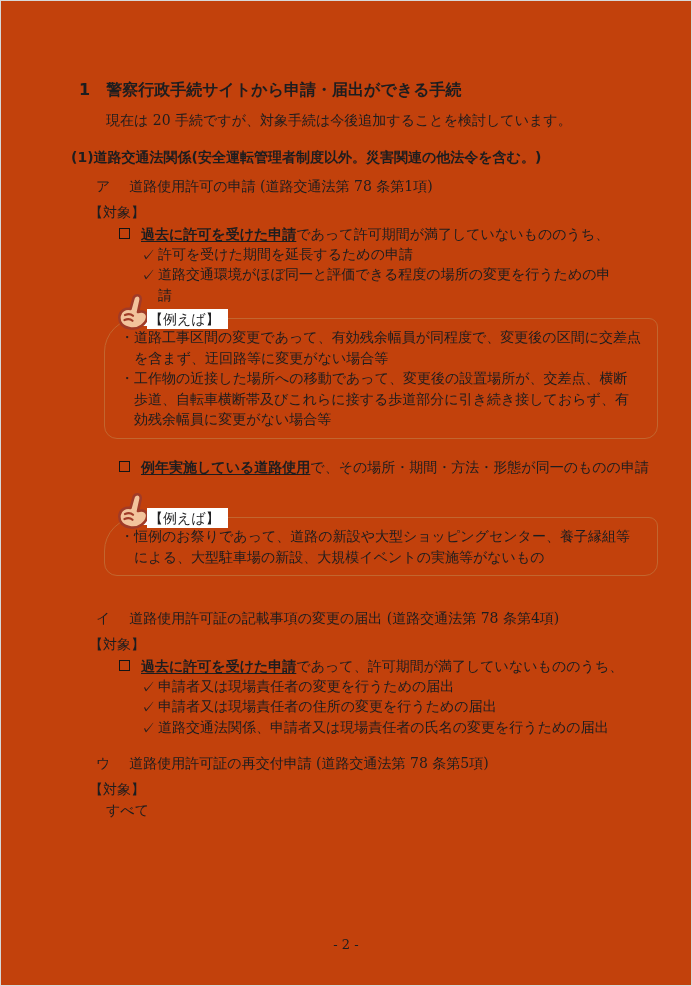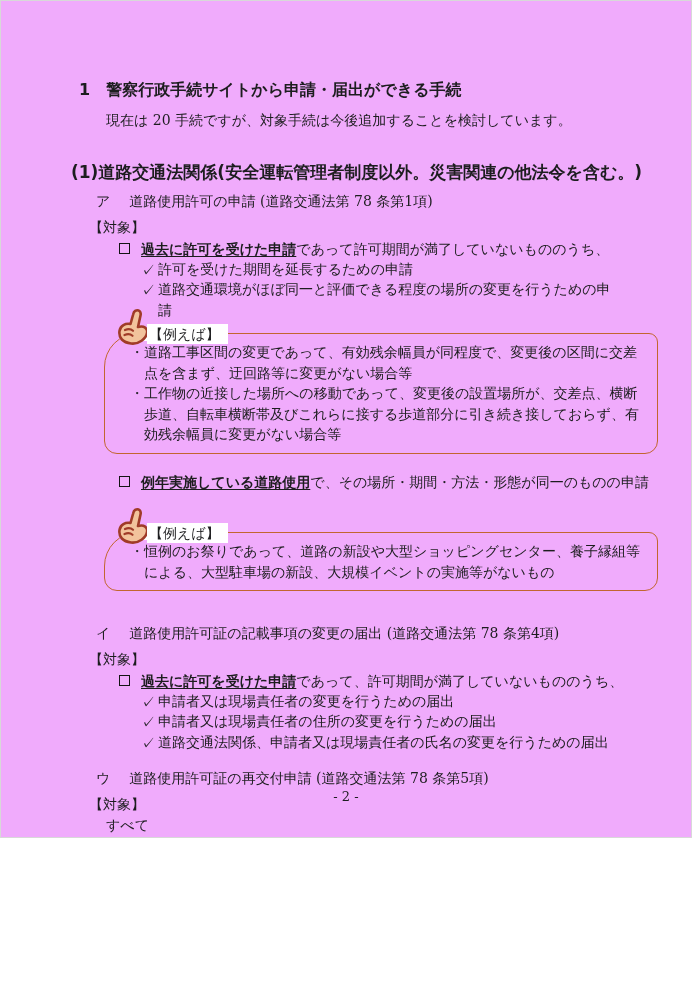--- a/index.html
+++ b/index.html
@@ -1,28 +1,28 @@
 <!DOCTYPE html>
 <html lang="ja"><head>
 <meta charset="utf-8">
 <style>
   html,body { margin:0; padding:0; background:#ffffff; }
   .page {
-    width:692px; height:838px; box-sizing:border-box;
-    background:#f0abfc; border:1px solid #d8d8d8;
+    width:692px; height:986px; box-sizing:border-box;
+    background:#c2410c; border:1px solid #d8d8d8;
     position:relative; overflow:hidden;
     font-family:"DejaVu Serif","Liberation Serif",serif;
     font-size:14px; line-height:20.5px; color:#1d1d1f;
   }
   .content { padding:78px 35px 0 70px; }
   .gothic { font-family:"DejaVu Sans","Liberation Sans",sans-serif; }
 
   .title { font-weight:bold; font-size:16px; line-height:22px; margin:0 0 0 8px; }
   .intro { margin:9px 0 0 35px; }
-  .sec-heading { font-weight:bold; font-size:17px; margin:31px 0 0 0; }
+  .sec-heading { font-weight:bold; font-size:14px; margin:16px 0 0 0; }
 
   .item-head { margin:9px 0 0 25px; }
   .item-head .kana { display:inline-block; min-width:14px; margin-right:19px; }
   .item-head.gap-lg { margin-top:32px; }
   .item-head.gap-md { margin-top:15px; }
 
   .taisho { margin:5px 0 0 18px; }
   .plain-body { margin:1px 0 0 35px; }
 
   .check-row { display:flex; margin:2px 0 0 48px; }
@@ -47,21 +47,21 @@
     padding:8px 16px 8px 15px;
   }
   .example-box.ex-a1 { margin-top:12px; }
   .example-box.ex-a2 { margin-top:40px; }
   .example-box .tag {
     position:absolute; top:-10px; left:42px; background:#ffffff;
     padding:0 8px 0 2px; line-height:20px; color:#1d1d1f;
   }
   .example-box .hand { position:absolute; top:-26px; left:5px; width:40px; height:40px; }
   .example-box ul { margin:0; padding:0; list-style:none; }
-  .example-box li { padding-left:14px; text-indent:-14px;margin-left:10px; }
+  .example-box li { padding-left:14px; text-indent:-14px; }
 
   .page-number { position:absolute; bottom:30px; left:0; right:0; text-align:center; font-size:13px; }
 </style>
 </head>
 <body>
 
 <div class="page">
   <div class="content">
 
     <div class="title gothic">1　警察行政手続サイトから申請・届出ができる手続</div>

